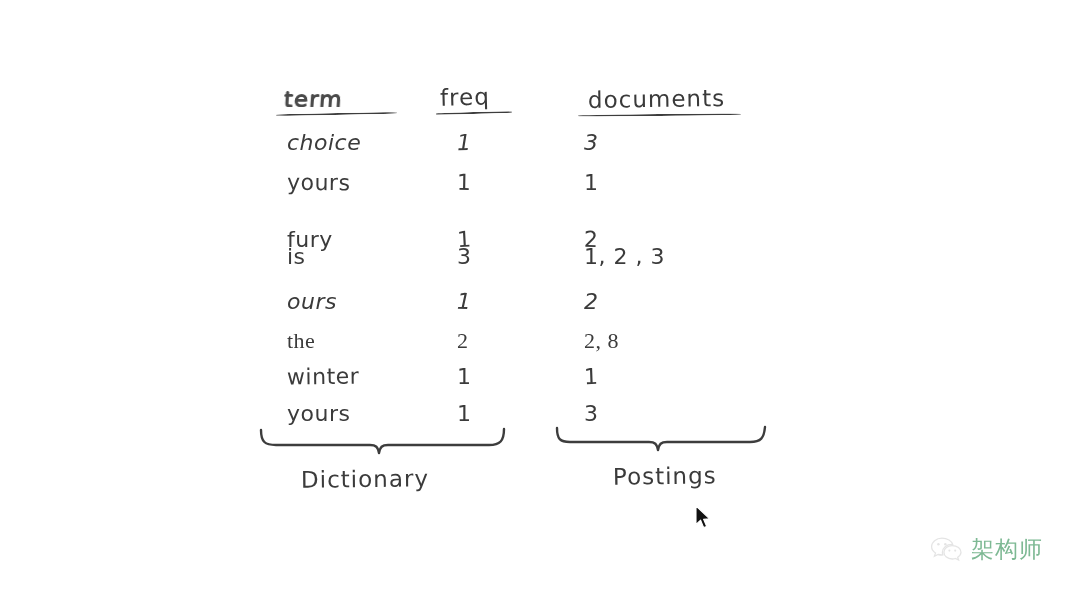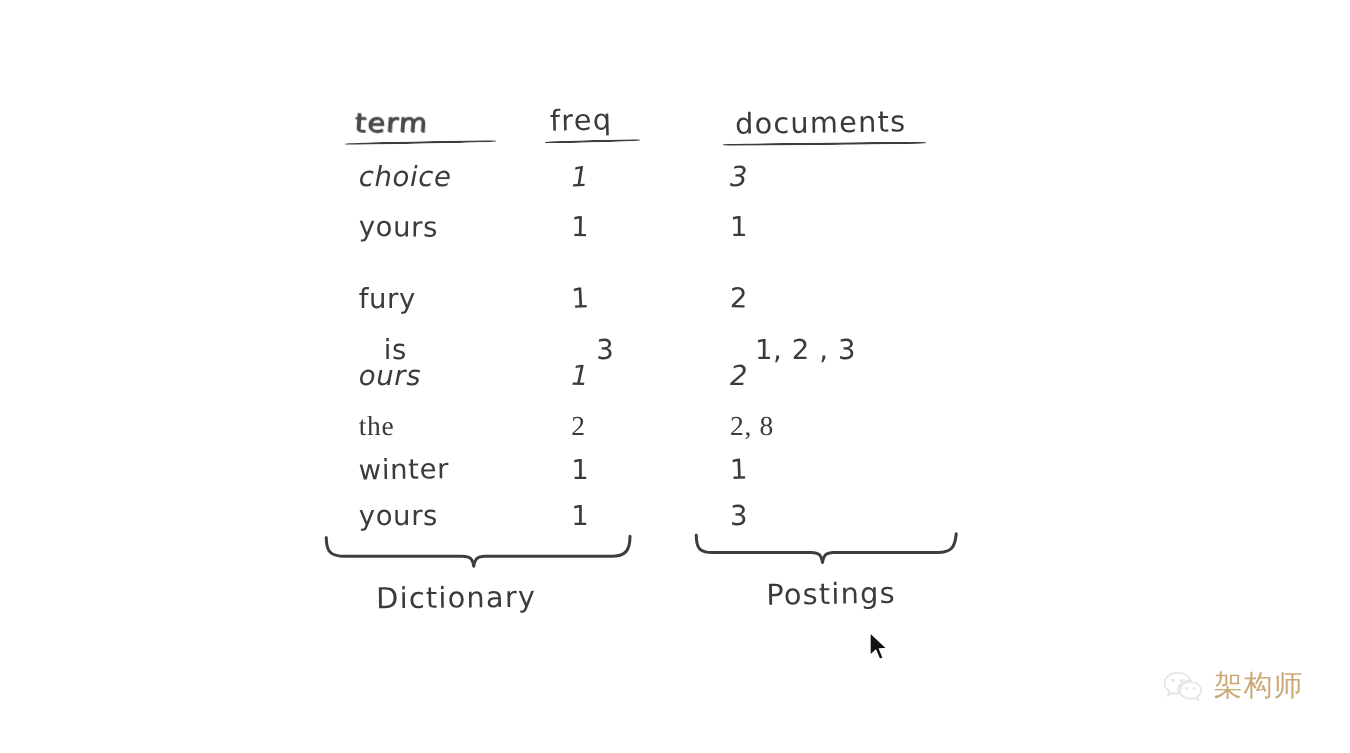--- a/index.html
+++ b/index.html
@@ -74,21 +74,21 @@
     font-size: 22px;
     color: #3b3b3b;
   }
   .cell-term { left: 287px; }
   .cell-freq { left: 457px; }
   .cell-docs { left: 584px; }
 
   .r0 { top: 130px; font-style: italic; }
   .r1 { top: 170px; }
   .r2 { top: 227px; text-align: center; }
-  .r3 { top: 268px; margin-left: 20px; }
+  .r3 { top: 244px; }
   .r4 { top: 289px; font-style: italic; }
   .r5 { top: 328px; font-family: Liberation Serif, serif; }
   .r6 { top: 364px; }
   .r7 { top: 401px; }
 
   .cell-freq.r0 { transform: rotate(-2deg); }
   .cell-freq.r1 { transform: rotate(1deg); }
   .cell-freq.r2 { transform: rotate(-3deg); }
   .cell-freq.r4 { transform: rotate(1deg); }
   .cell-docs.r2 { transform: rotate(1deg); }
@@ -135,21 +135,21 @@
     left: 930px;
     top: 536px;
     display: flex;
     align-items: center;
     gap: 7px;
     opacity: 0.55;
   }
   #watermark-logo { width: 34px; height: 26px; display: block; }
   #watermark-text {
     font-size: 23px;
-    color: #a16207;
+    color: #15803d;
     font-family: "DejaVu Sans", sans-serif;
     letter-spacing: 1px;
     line-height: 1;
   }
 </style>
 </head>
 <body>
 
 <div id="canvas">
 

